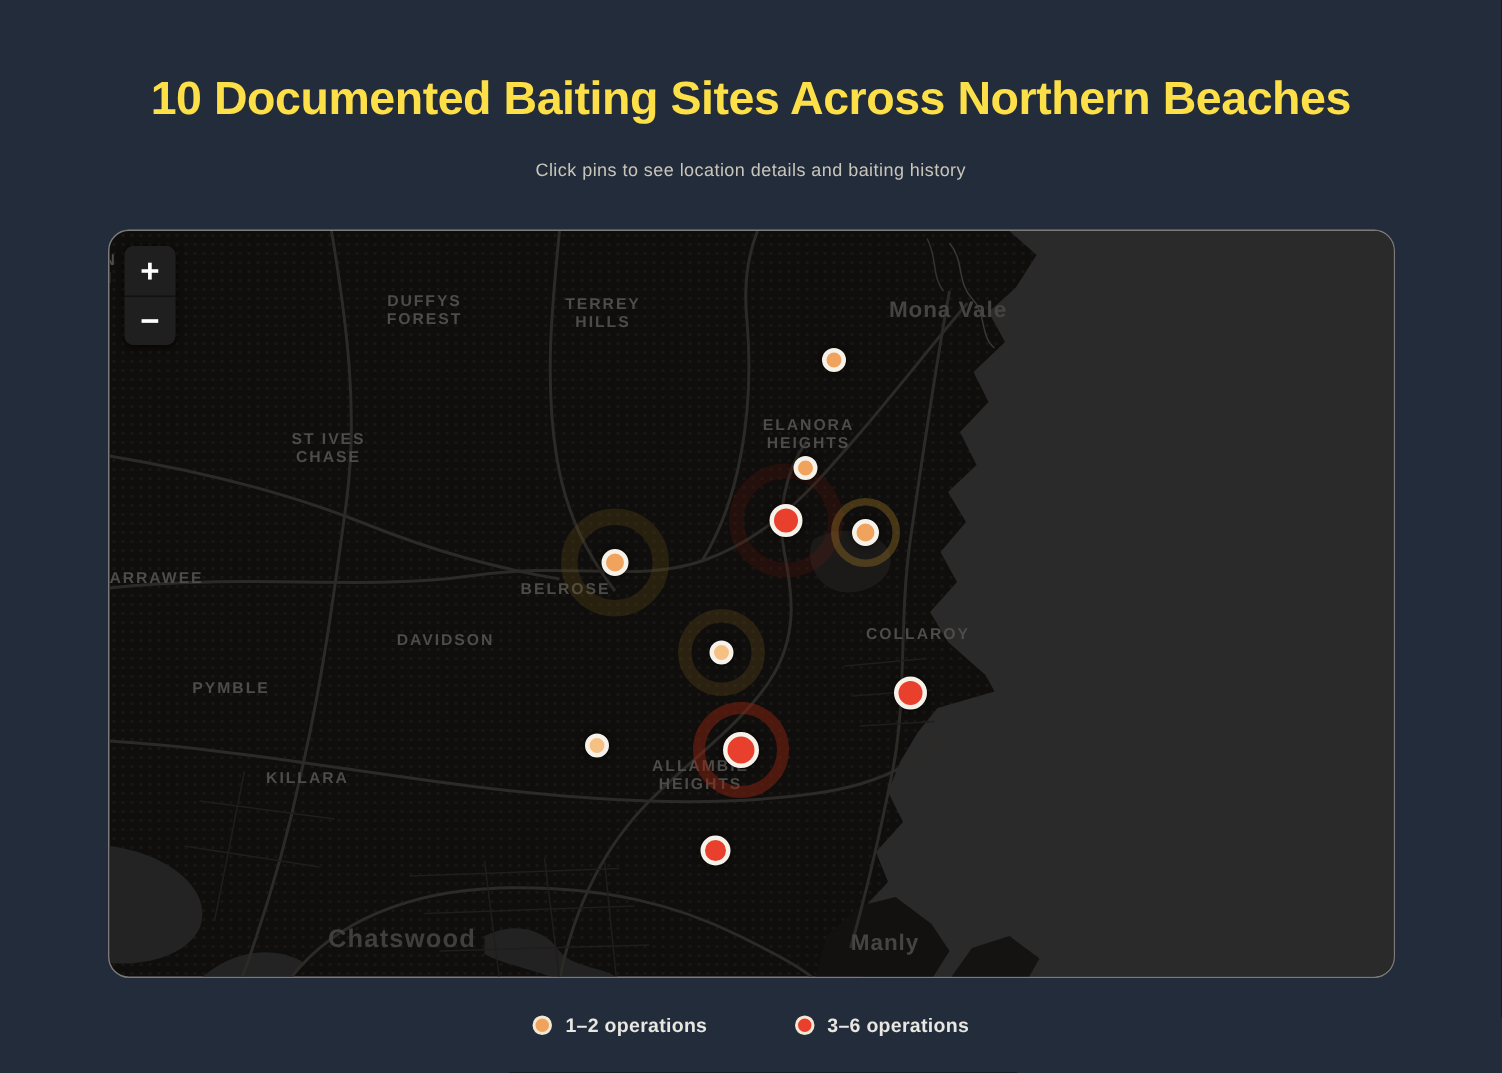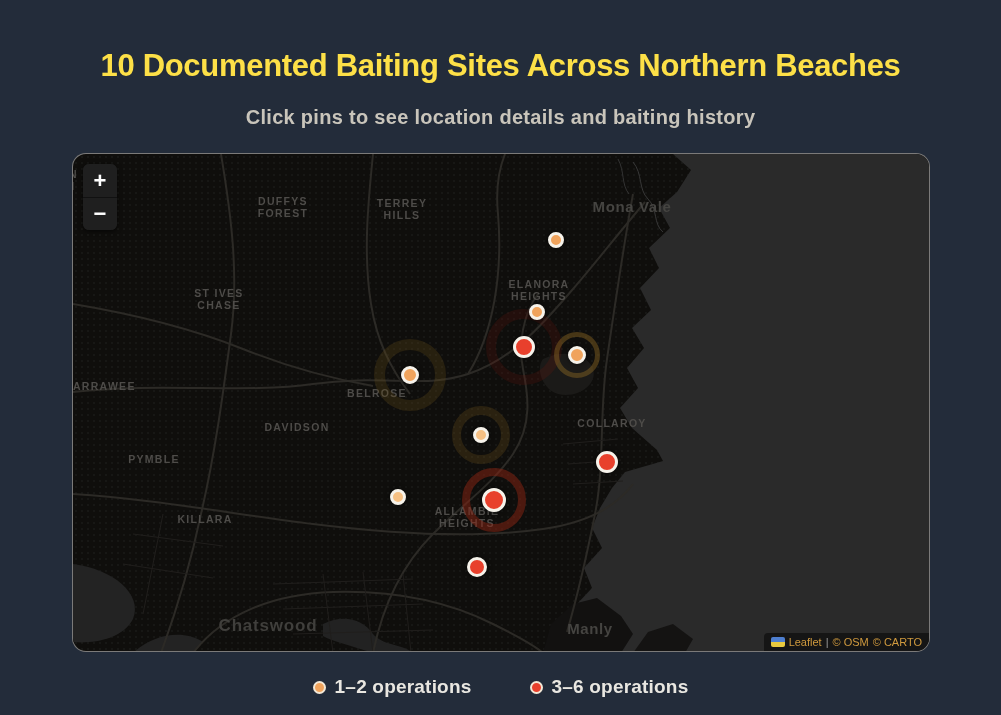--- a/index.html
+++ b/index.html
@@ -11,21 +11,21 @@
     overflow:hidden;
     color:#fff;
   }
   .page-title {
     position:absolute; top:48px; left:0; width:100%;
     text-align:center; font-size:31px; font-weight:bold;
     letter-spacing:-0.3px; color:#fde047;
   }
   .page-subtitle {
     position:absolute; top:106px; left:0; width:100%;
-    text-align:center; font-size:20px; color:#c9c5bb; font-weight:700;
+    text-align:center; font-size:12px; color:#c9c5bb; font-weight:400;
     letter-spacing:0.3px;
   }
   .map {
     position:absolute; left:72px; top:153px; width:858px; height:499px;
     background:#0f0e0c; border-radius:14px; overflow:hidden;
     border:1px solid rgba(255,255,255,0.45);
   }
   .map-texture {
     position:absolute; inset:0; z-index:1;
     background-image:radial-gradient(rgba(255,255,255,0.035) 1px, transparent 1.2px);
@@ -73,21 +73,21 @@
   }
   .legend {
     position:absolute; left:0; top:676px; width:100%; z-index:2;
     display:flex; justify-content:center; align-items:center; gap:58px;
   }
   .legend-item { display:flex; align-items:center; gap:9px; }
   .legend-dot {
     width:13px; height:13px; border-radius:50%;
     border:2px solid #f3e8d6;
   }
-  .legend-label { font-size:19px; font-weight:bold; color:#e9e7e1; letter-spacing:0.2px; }
+  .legend-label { font-size:13px; font-weight:bold; color:#e9e7e1; letter-spacing:0.2px; }
 </style>
 </head>
 <body>
 
 <h1 class="page-title">10 Documented Baiting Sites Across Northern Beaches</h1>
 <div class="page-subtitle">Click pins to see location details and baiting history</div>
 
 <div class="map">
   <div class="map-texture"></div>
 
@@ -173,27 +173,20 @@
       <div class="halo" style="left: 421px; top: 346px; width: 64px; height: 64px; border: 8px solid rgba(140, 35, 18, 0.5);"></div>
       <div class="marker" style="left: 421px; top: 346px; width: 24px; height: 24px; background: rgb(232, 64, 44);"></div>
       <div class="marker" style="left: 404px; top: 413px; width: 20px; height: 20px; background: rgb(232, 64, 44);"></div>
     </div>
 
   <div class="zoom-ctrl">
     <button class="zoom-btn">+</button>
     <button class="zoom-btn">−</button>
   </div>
 
-  <div class="attribution">
-    <span class="ua-flag"></span>
-    <span class="link">Leaflet</span>
-    <span>|</span>
-    <span class="link">© OSM</span>
-    <span class="link">© CARTO</span>
-  </div>
 </div>
 
 <div class="legend">
   <div class="legend-item">
     <span class="legend-dot" id="legend-dot-0" style="background: rgb(240, 163, 92);"></span>
     <span class="legend-label">1–2 operations</span>
   </div>
   <div class="legend-item">
     <span class="legend-dot" id="legend-dot-1" style="background: rgb(232, 64, 44);"></span>
     <span class="legend-label">3–6 operations</span>

